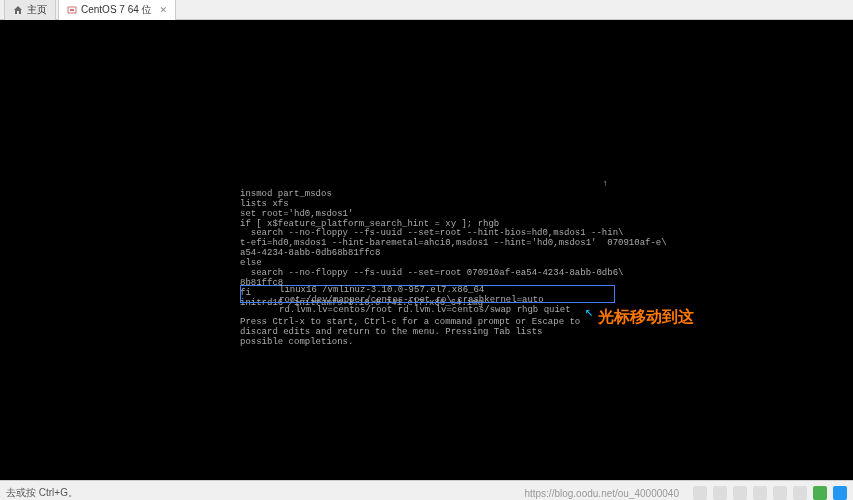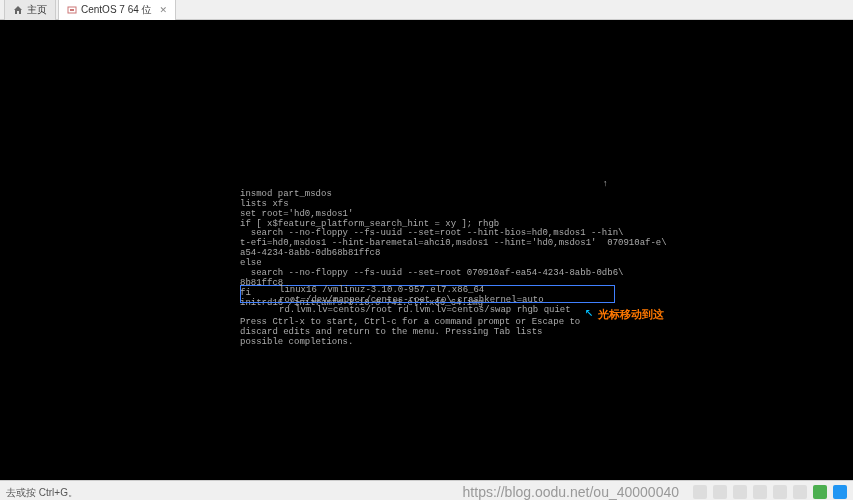--- a/index.html
+++ b/index.html
@@ -12,28 +12,28 @@
     .tab-close { font-size: 9px; color: #888; margin-left: 4px; }
     
     .terminal-area { position: absolute; top: 20px; left: 0; right: 0; bottom: 20px; background: #000; color: #aaa; font-family: "Courier New", monospace; font-size: 9px; line-height: 1.1; padding: 0; }
     .terminal-content { position: absolute; top: 160px; left: 240px; width: 400px; white-space: pre; }
     .scroll-arrow { position: absolute; top: 160px; right: 245px; color: #aaa; font-size: 9px; }
     
     .hl-box { border: 1px solid #4080ff; position: absolute; }
     .hl-content { color: #aaa; }
     
     .annotation-arrow { position: absolute; color: #00bfff; font-size: 14px; }
-    .annotation-text { position: absolute; color: #ff7800; font-size: 11px; font-weight: bold; font-family: "Microsoft YaHei", SimSun, sans-serif; }
+    .annotation-text { position: absolute; color: #ff7800; font-size: 16px; font-weight: bold; font-family: "Microsoft YaHei", SimSun, sans-serif; }
     
     .status-bar { position: absolute; bottom: 0; left: 0; right: 0; height: 20px; background: #f0f0f0; border-top: 1px solid #ccc; display: flex; align-items: flex-end; padding: 0 6px; font-size: 10px; color: #555; justify-content: space-between; }
     .status-right { display: flex; gap: 6px; align-items: center; }
     .status-icon { width: 14px; height: 14px; background: #ddd; border-radius: 2px; display: inline-block; }
     .status-icon.green { background: #4caf50; }
     .status-icon.blue { background: #2196f3; }
-    .watermark { color: #999; font-size: 14px; margin-right: 8px; }
+    .watermark { color: #999; font-size: 10px; margin-right: 8px; }
   </style>
 </head>
 <body>
 
 <div class="tab-bar">
   <div class="tab inactive">
     <span class="tab-icon">
       <svg width="10" height="10" viewBox="0 0 10 10">
           <path d="M5 1 L9 5 L8 5 L8 9 L6 9 L6 6 L4 6 L4 9 L2 9 L2 5 L1 5 Z" fill="#666"></path>
         </svg>

